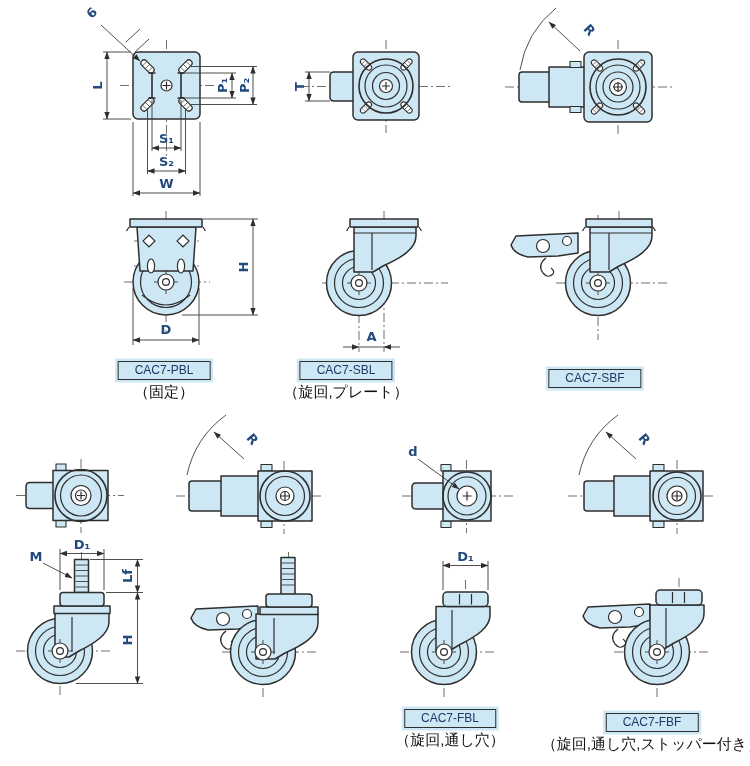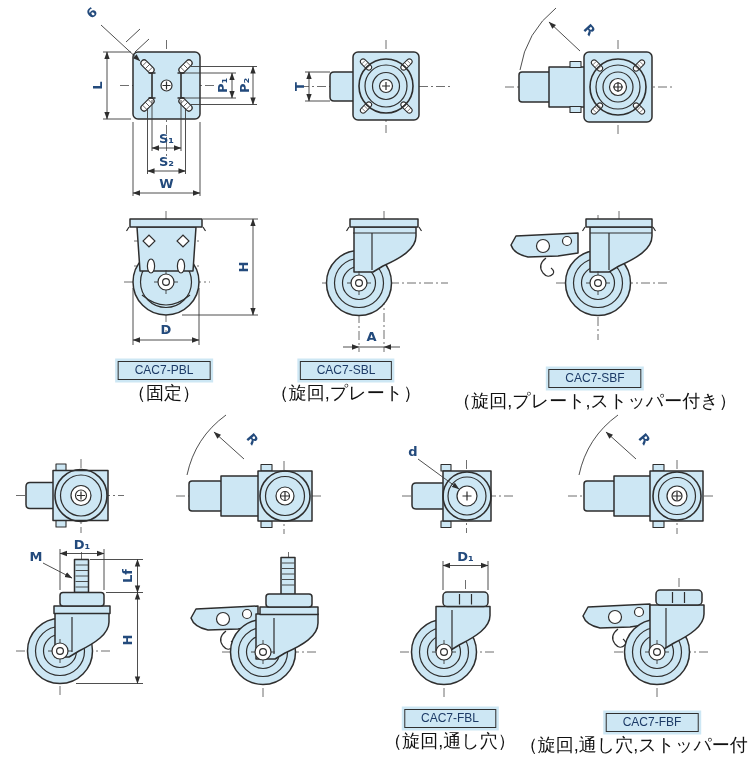--- a/index.html
+++ b/index.html
@@ -14,21 +14,21 @@
   .ln{fill:none;stroke:#2e2e2e;stroke-width:1.2;}
   .ln15{fill:none;stroke:#2e2e2e;stroke-width:1.6;}
   .cl{fill:none;stroke:#4a4a4a;stroke-width:0.8;stroke-dasharray:9 3 2 3;}
   .dim{fill:none;stroke:#3b3b3b;stroke-width:0.9;}
   .dimt{font:600 13px "DejaVu Sans",sans-serif;fill:#234a7c;}
   
   .lbl{position:absolute;transform:translateX(-50%);text-align:center;line-height:1.15;white-space:nowrap;}
   .code-box{display:inline-block;background:#cde7f4;border:1.3px solid #2f2f2f;
             padding:0 16px;line-height:17px;font-weight:normal;font-size:12px;
             color:#1c3a66;box-shadow:0 0 0 2.5px #cde7f4;margin-bottom:3px;}
-  .cap{font-size:18px;color:#111111;font-weight:500;}
+  .cap{font-size:15px;color:#111111;font-weight:500;}
 </style>
 </head>
 <body>
 
 <div class="page">
 
 <svg width="750" height="766" viewBox="0 0 750 766">
   <defs>
     <marker id="ar" viewBox="0 0 10 8" refX="9" refY="4" markerWidth="9" markerHeight="7" orient="auto-start-reverse">
       <path d="M0,0.6 L9.5,4 L0,7.4 Z" fill="#2e2e2e"></path>
@@ -332,21 +332,20 @@
 <div class="lbl" style="left:164px;top:360px">
   <div class="code-box">CAC7-PBL</div>
   <div class="cap">（固定）</div>
 </div>
 <div class="lbl" style="left:346px;top:360px">
   <div class="code-box">CAC7-SBL</div>
   <div class="cap">（旋回,プレート）</div>
 </div>
 <div class="lbl" style="left:595px;top:368px">
   <div class="code-box">CAC7-SBF</div>
-  <div class="cap">（旋回,プレート,ストッパー付き）</div>
 </div>
 
 <div class="lbl" style="left:450px;top:708px">
   <div class="code-box">CAC7-FBL</div>
   <div class="cap">（旋回,通し穴）</div>
 </div>
 <div class="lbl" style="left:652px;top:712px">
   <div class="code-box">CAC7-FBF</div>
   <div class="cap">（旋回,通し穴,ストッパー付き）</div>
 </div>

